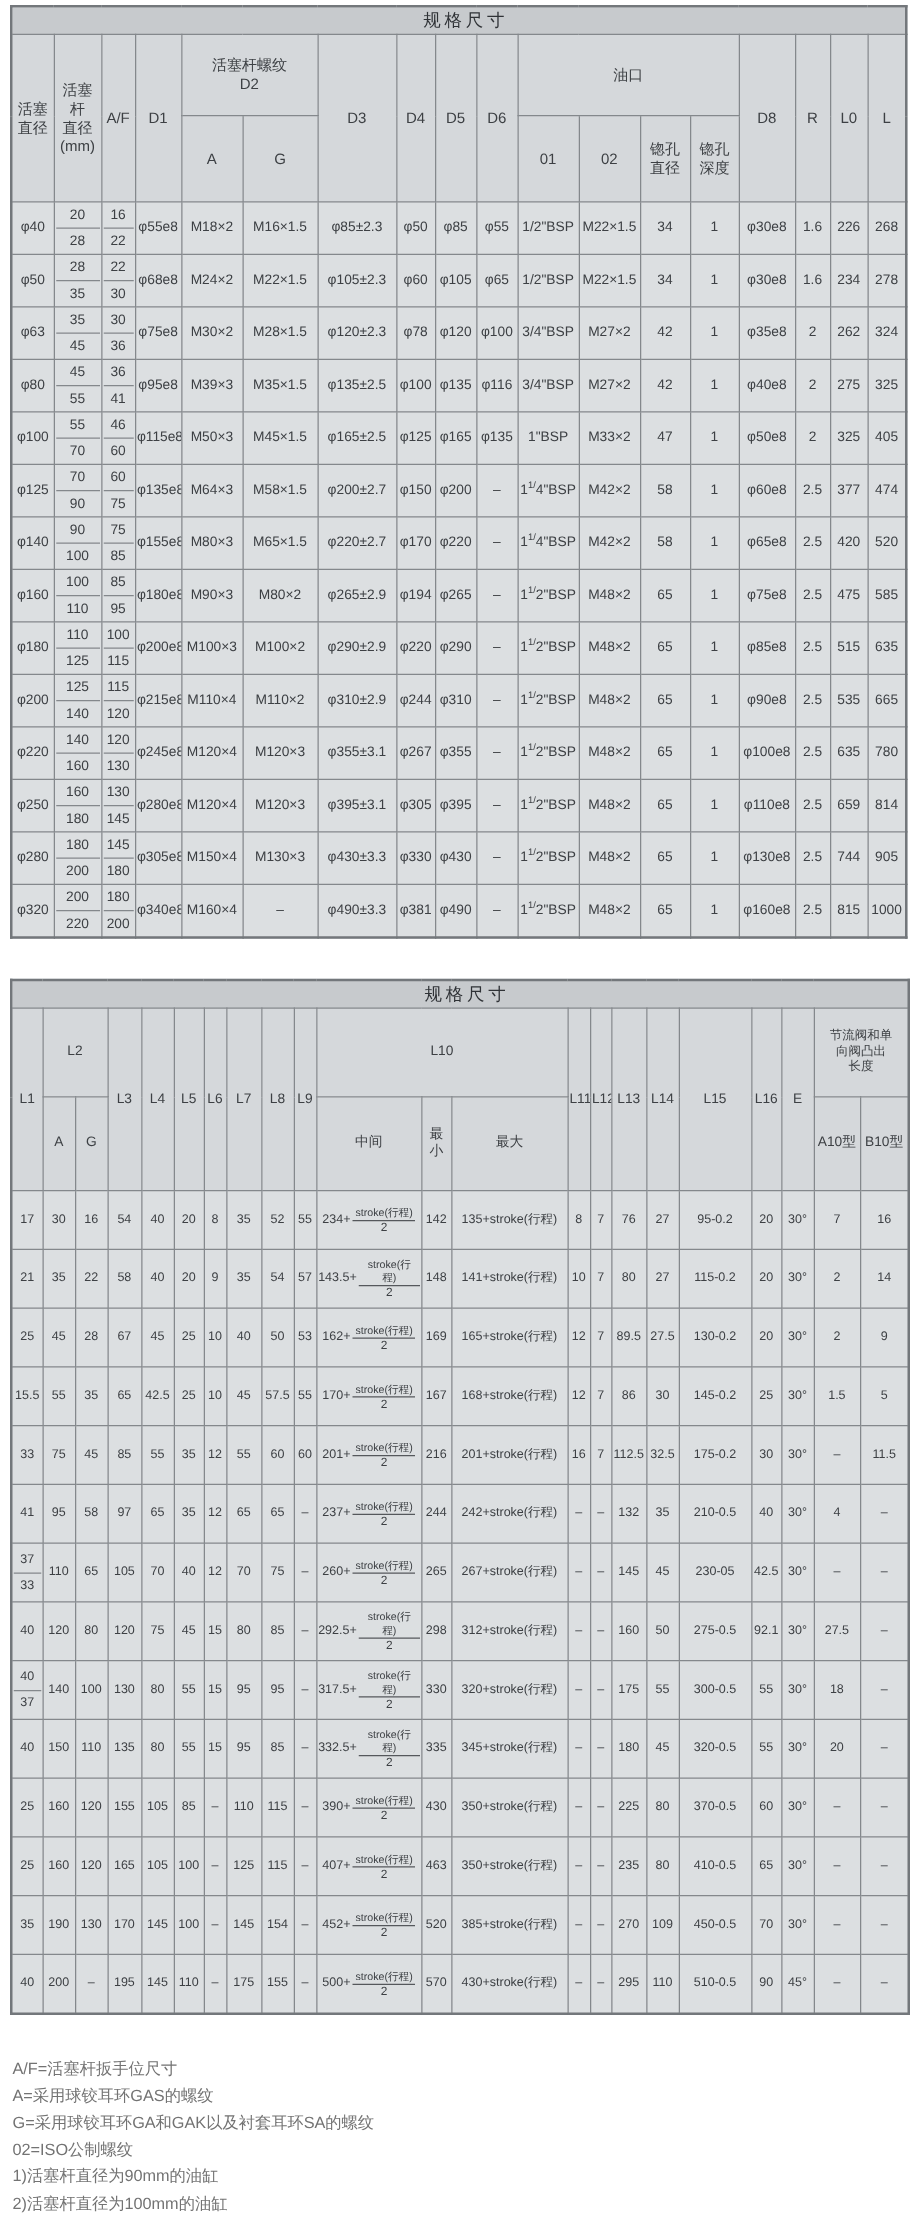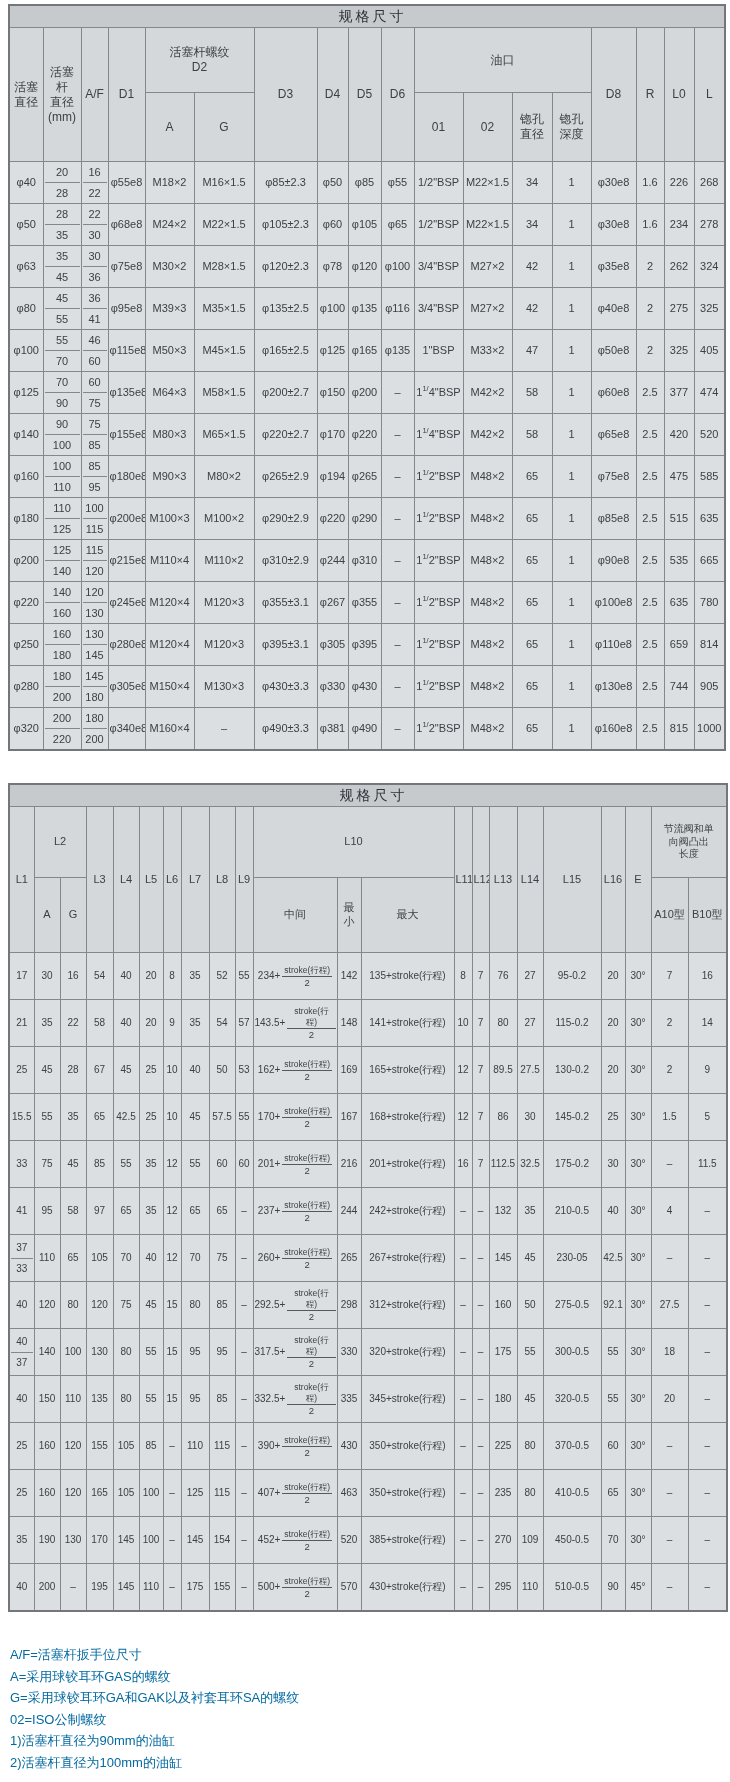--- a/index.html
+++ b/index.html
@@ -20,21 +20,21 @@
   .t2{margin-top:32px;}
   .stk{height:20px;line-height:20px;}
   .stk-top{border-bottom:1px solid #84888c;}
   .formula{display:inline-flex;align-items:center;gap:2px;justify-content:center;}
   .f-pre{font-size:10px;}
   .frac{display:inline-flex;flex-direction:column;align-items:center;}
   .num{font-size:8.5px;line-height:11px;border-bottom:1px solid #55585c;padding:0 2px;}
   .den{font-size:9.5px;line-height:11px;}
   sup{font-size:7.5px;line-height:0;}
   .footnotes{margin-top:32px;padding-left:2px;}
-  .footnote{font-size:13px;line-height:21.5px;color:#0369a1;}
+  .footnote{font-size:13px;line-height:21.5px;color:#737373;}
 </style>
 </head>
 <body>
 
 <div class="page">
 
   <table class="t1">
     <colgroup>
       <col style="width:34px">
         <col style="width:38px">

